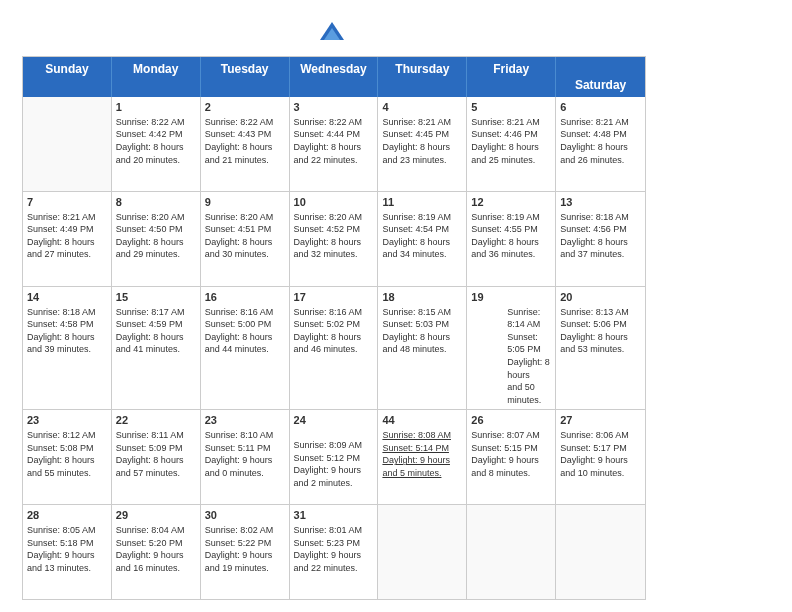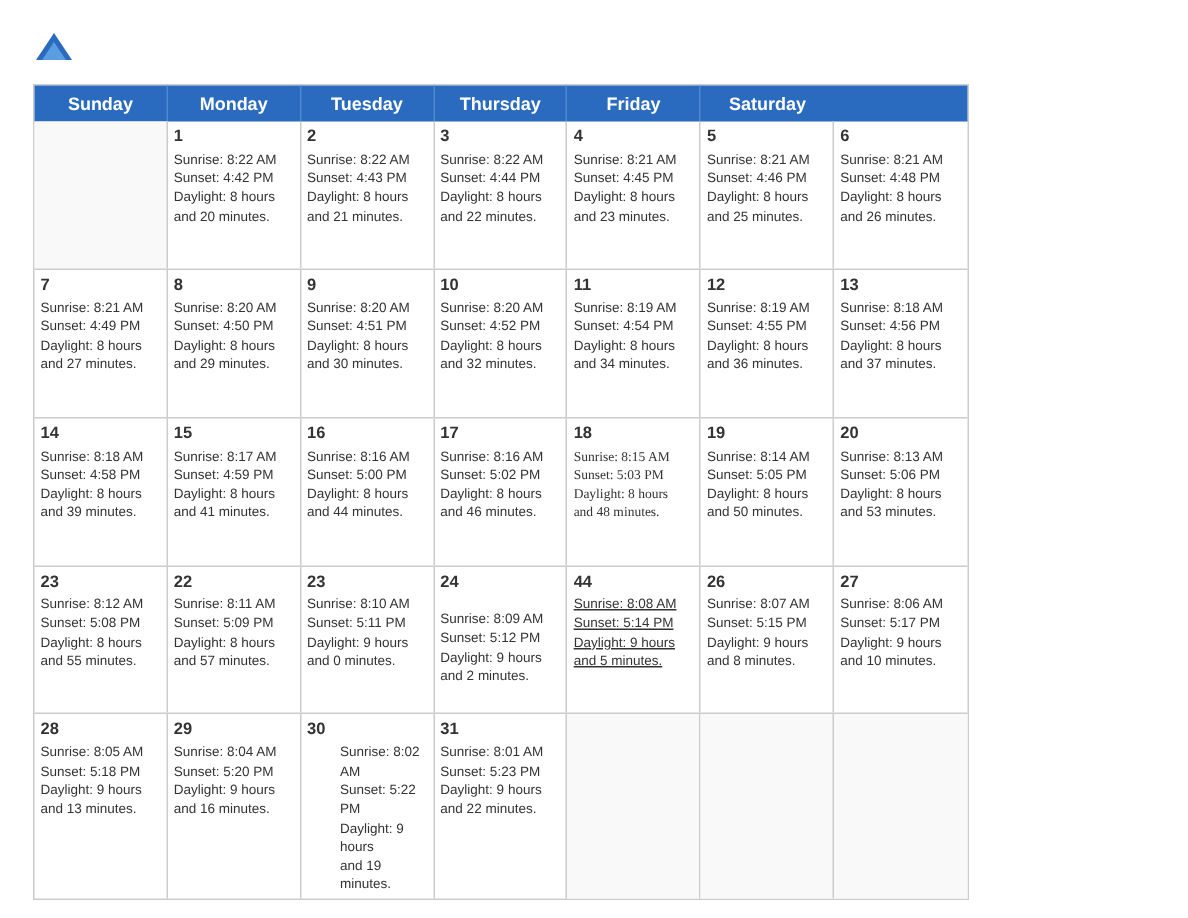--- a/index.html
+++ b/index.html
@@ -9,20 +9,21 @@
       width: 792px;
       height: 612px;
       overflow: hidden;
     }
     .page {
       width: 668px;
       height: 612px;
       padding: 18px 22px 12px 22px;
       display: flex;
       flex-direction: column;
+      align-items: center;
     }
     .header {
       display: flex;
       justify-content: space-between;
       align-items: flex-start;
       margin-bottom: 10px;
     }
     .logo {
       display: flex;
       align-items: center;
@@ -72,21 +73,21 @@
       background: #2a6bbf;
     }
     .cal-header-cell {
       color: #fff;
       font-size: 12px;
       font-weight: bold;
       text-align: center;
       padding: 5px 2px;
       border-right: 1px solid #4a8bd0;
     }
-    .cal-header-cell:last-child { border-right: none; }
+    .cal-header-cell:last-child { border-right: none; margin-top: 16px; }
     .cal-body {
       flex: 1;
       display: flex;
       flex-direction: column;
     }
     .cal-row {
       display: grid;
       grid-template-columns: repeat(7, 1fr);
       flex: 1;
       border-top: 1px solid #ccc;
@@ -133,20 +134,21 @@
       <div class="title-month"></div>
       <div class="title-location"></div>
     </div>
   </div>
 
   <div class="calendar">
     <div class="cal-header">
     <div class="cal-header-cell">Sunday</div>
         <div class="cal-header-cell">Monday</div>
         <div class="cal-header-cell">Tuesday</div>
+        <div class="cal-header-cell">Wednesday</div>
         <div class="cal-header-cell">Thursday</div>
         <div class="cal-header-cell">Friday</div>
         <div class="cal-header-cell">Saturday</div>
       </div>
     <div class="cal-body">
     <div class="cal-row">
           <div class="cal-cell empty"></div>
           <div class="cal-cell">
             <span class="day-number">1</span>
             <div class="cell-info" style="white-space: pre-line;">Sunrise: 8:22 AM
@@ -265,28 +267,28 @@
           </div>
           <div class="cal-cell">
             <span class="day-number">17</span>
             <div class="cell-info" style="white-space: pre-line;">Sunrise: 8:16 AM
 Sunset: 5:02 PM
 Daylight: 8 hours
 and 46 minutes.</div>
           </div>
           <div class="cal-cell">
             <span class="day-number">18</span>
-            <div class="cell-info" style="white-space: pre-line; font-family: Liberation Serif, serif;">Sunrise: 8:15 AM
+            <div class="cell-info" style="white-space: pre-line;">Sunrise: 8:15 AM
 Sunset: 5:03 PM
 Daylight: 8 hours
 and 48 minutes.</div>
           </div>
           <div class="cal-cell">
             <span class="day-number">19</span>
-            <div class="cell-info" style="white-space: pre-line;">Sunrise: 8:14 AM
+            <div class="cell-info" style="white-space: pre-line; margin-left: 36px;">Sunrise: 8:14 AM
 Sunset: 5:05 PM
 Daylight: 8 hours
 and 50 minutes.</div>
           </div>
           <div class="cal-cell">
             <span class="day-number">20</span>
             <div class="cell-info" style="white-space: pre-line;">Sunrise: 8:13 AM
 Sunset: 5:06 PM
 Daylight: 8 hours
 and 53 minutes.</div>
@@ -353,21 +355,21 @@
           </div>
           <div class="cal-cell">
             <span class="day-number">29</span>
             <div class="cell-info" style="white-space: pre-line;">Sunrise: 8:04 AM
 Sunset: 5:20 PM
 Daylight: 9 hours
 and 16 minutes.</div>
           </div>
           <div class="cal-cell">
             <span class="day-number">30</span>
-            <div class="cell-info" style="white-space: pre-line; margin-left: 22px;">Sunrise: 8:02 AM
+            <div class="cell-info" style="white-space: pre-line;">Sunrise: 8:02 AM
 Sunset: 5:22 PM
 Daylight: 9 hours
 and 19 minutes.</div>
           </div>
           <div class="cal-cell">
             <span class="day-number">31</span>
             <div class="cell-info" style="white-space: pre-line;">Sunrise: 8:01 AM
 Sunset: 5:23 PM
 Daylight: 9 hours
 and 22 minutes.</div>

